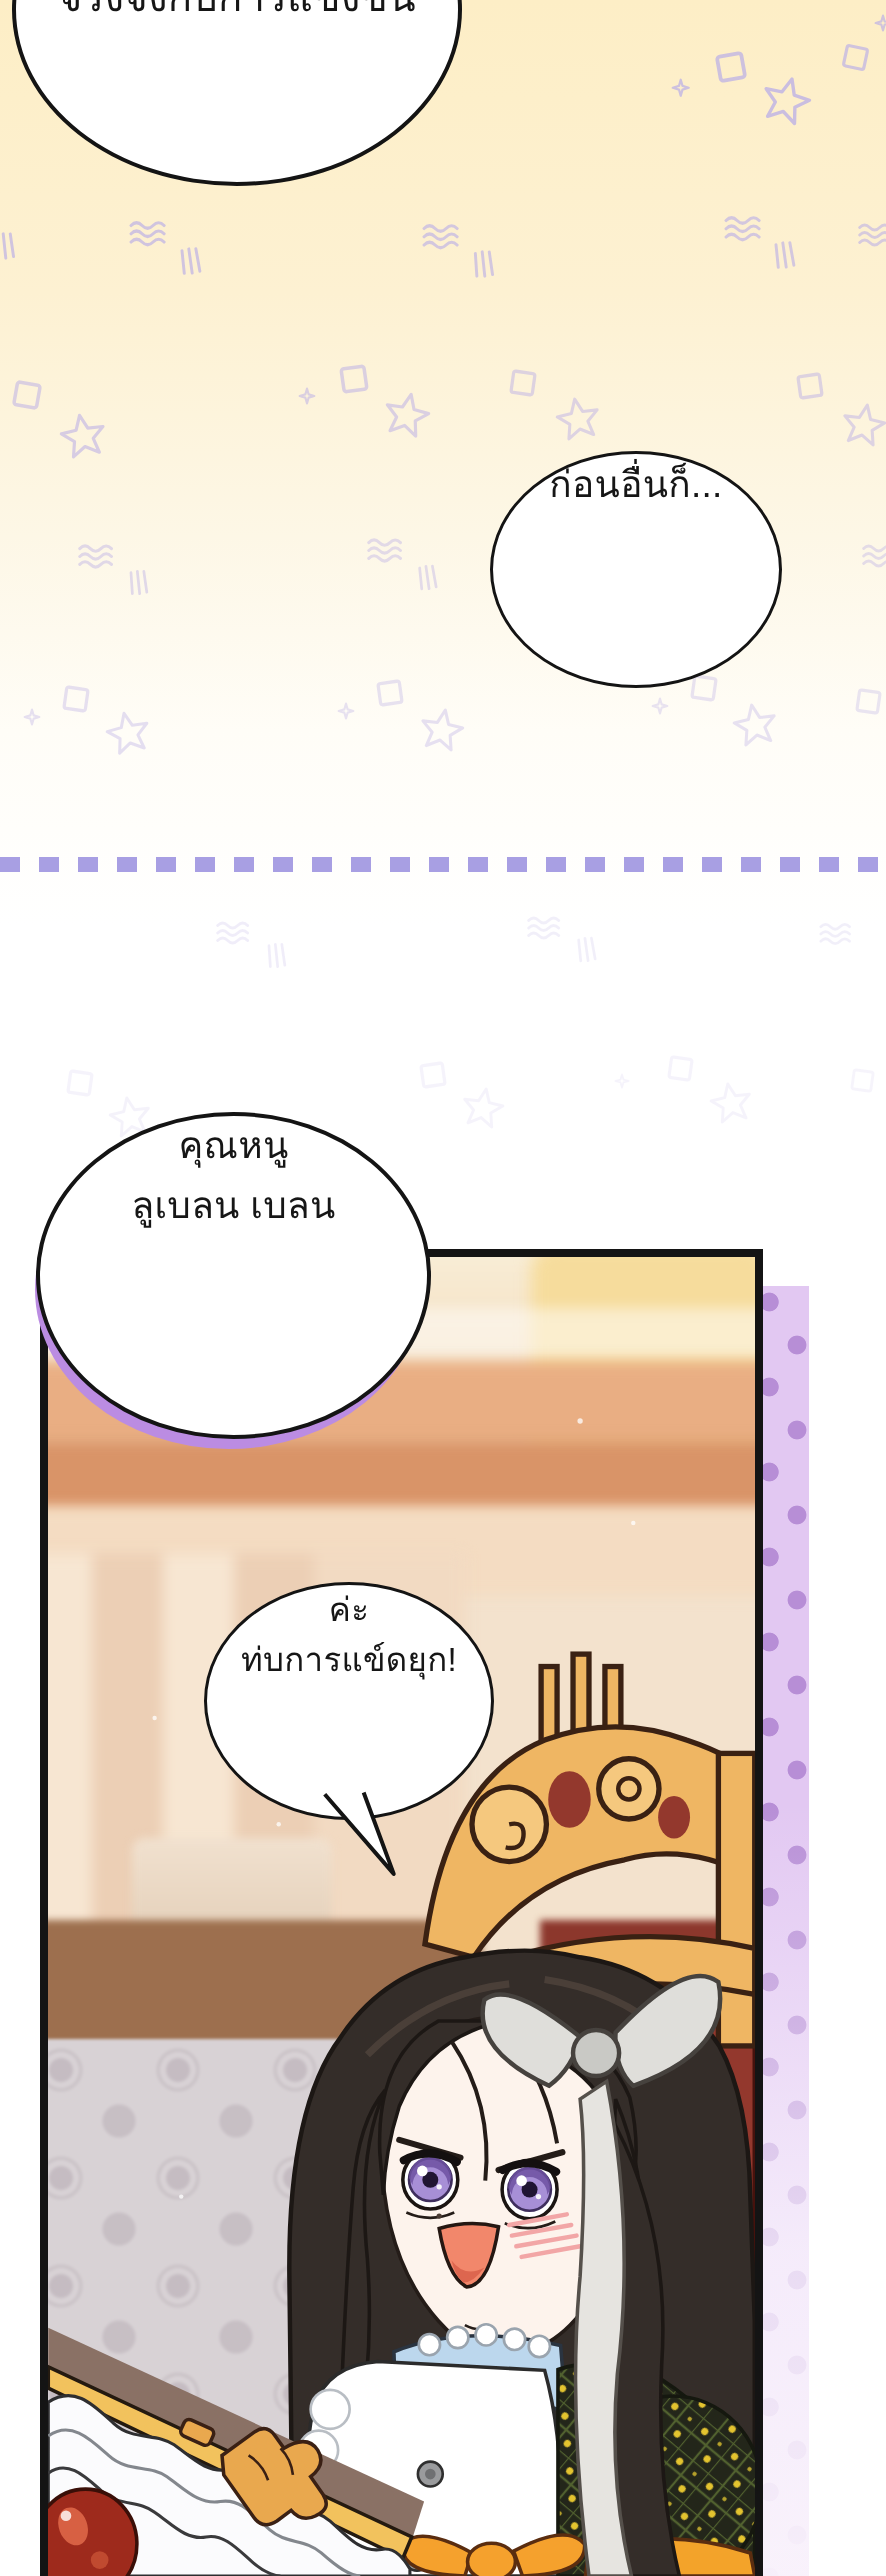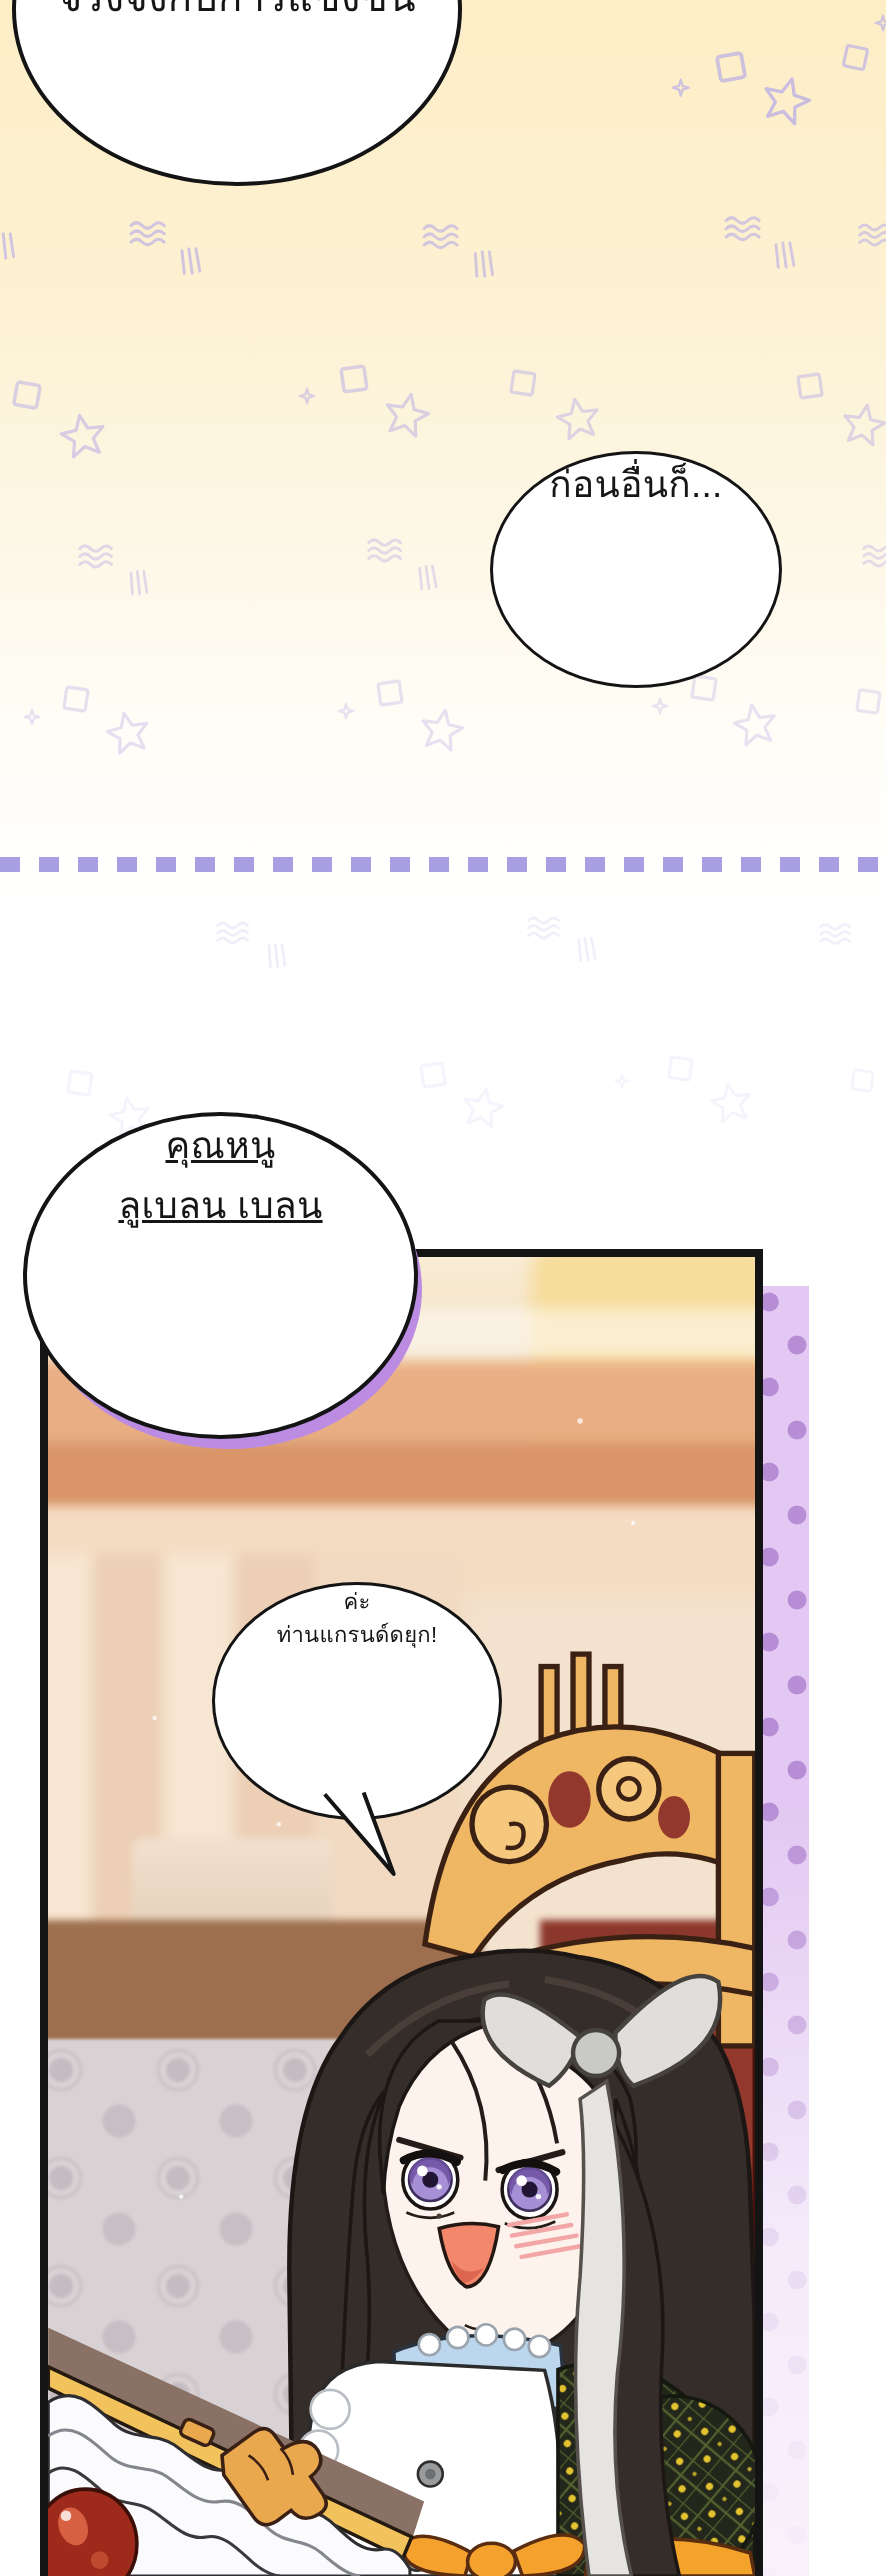--- a/index.html
+++ b/index.html
@@ -50,22 +50,22 @@
   .scene{position:absolute;left:0;top:0;width:707px;height:1319px;}
   
   .bubble{position:absolute;background:#fff;border:4.4px solid #141414;border-radius:50%;
     display:flex;flex-direction:column;align-items:center;justify-content:flex-start;
     text-align:center;color:#161616;letter-spacing:0.3px;}
   .bubble .line{display:block;}
   .b1{left:12.4px;top:-167px;width:450px;height:353px;font-size:40px;line-height:1.45;padding-top:131px;box-sizing:border-box;justify-content:flex-start;}
   .b2{left:490px;top:451px;width:286px;height:231px;font-size:37px;border-width:3.5px;}
   .b3-shadow{position:absolute;left:35px;top:1130px;width:387px;height:319px;border-radius:50%;
     background:var(--c-bubble_shadow_purple);}
-  .b3{left:23px;top:1112px;width:387px;height:319px;font-size:37px;line-height:1.62;text-decoration:underline;}
-  .b4{left:212px;top:1582px;width:284px;height:232px;font-size:22px;line-height:1.5;border-width:3.5px;}
+  .b3{left:36px;top:1112px;width:387px;height:319px;font-size:37px;line-height:1.62;}
+  .b4{left:204px;top:1582px;width:284px;height:232px;font-size:33px;line-height:1.5;border-width:3.5px;}
   .tail4{position:absolute;left:312px;top:1789px;width:98px;height:92px;}
 </style>
 </head>
 <body>
 
 <div class="page">
 
   <div class="top-bg"></div>
   <div id="doodles">
       <span class="doodle" style="left: 215px; top: 99px; opacity: 0.8; transform: rotate(10deg); position: absolute;"><svg viewBox="0 0 22 22" width="19.5" height="19.5">
@@ -513,21 +513,21 @@
   </div>
 
   <div class="b3-shadow"></div>
   <div class="bubble b3">
     <span class="line">คุณหนู</span>
     <span class="line">ลูเบลน เบลน</span>
   </div>
 
   <div class="bubble b4">
     <span class="line">ค่ะ</span>
-    <span class="line">ท่านแกรนด์ดยุก!</span>
+    <span class="line">ท่บการแข์ดยุก!</span>
   </div>
   <svg class="tail4" viewBox="0 0 110 104">
     <polygon points="14,6 92,96 58,4" fill="#ffffff"></polygon>
     <path d="M14,6 L92,96 L58,4" fill="none" stroke="#141414" stroke-width="4.5" stroke-linejoin="round"></path>
   </svg>
 
   <div class="bubble b1">
     <span class="line">จริงจังกับการแข่งขัน</span>
   </div>
 

